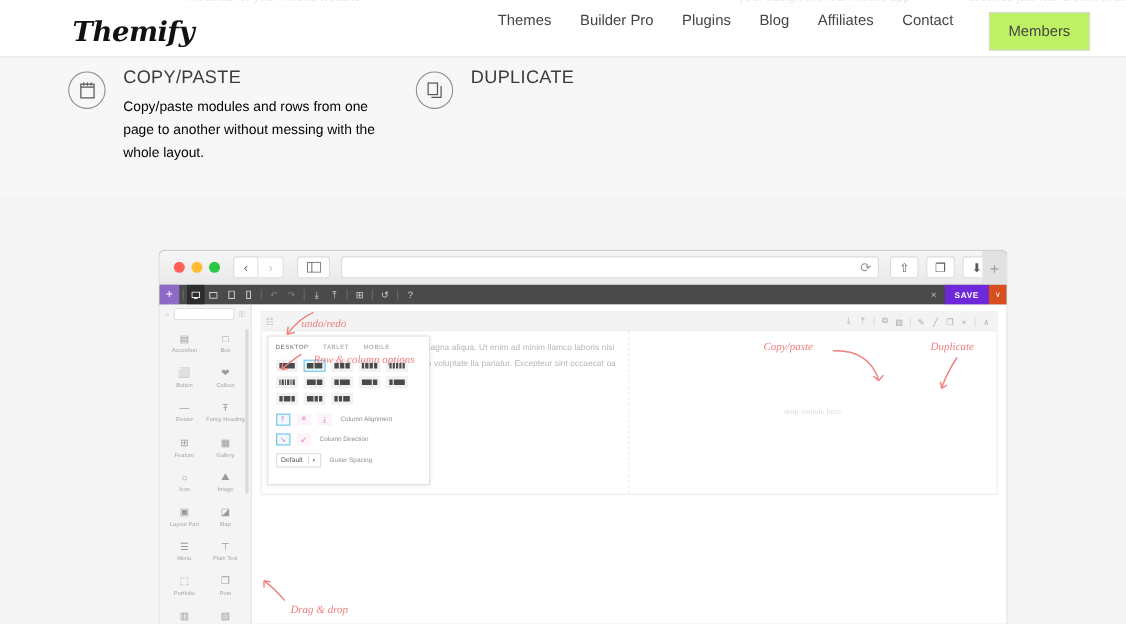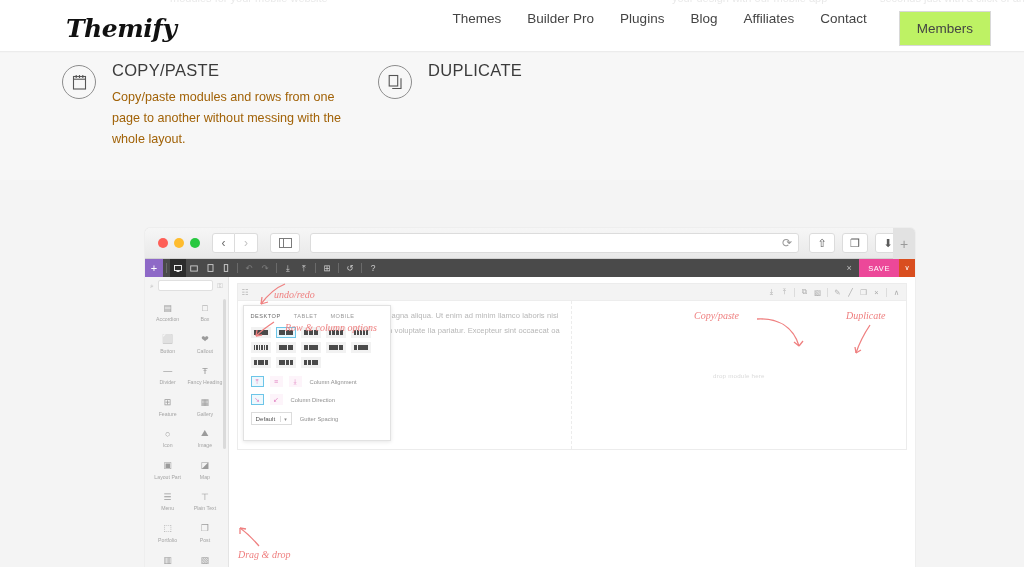--- a/index.html
+++ b/index.html
@@ -86,21 +86,21 @@
   .feat-title {
     font-size: 16.5px;
     color: #3b3b3b;
     letter-spacing: 0.3px;
     margin-bottom: 7px;
     font-weight: normal;
   }
   .feat-desc {
     font-size: 12.6px;
     line-height: 21px;
-    color: #a16207;
+    color: #000000;
   }
 
   
   .mockup {
     position: absolute;
     left: 145px; top: 228px;
     width: 770px; height: 339px;
     background: #ffffff;
     box-shadow: 0 0 1px rgba(0,0,0,0.25);
     overflow: hidden;
@@ -183,21 +183,21 @@
   }
   .bb-ico.active { background: #2c2c2c; color: #fff; }
   .bb-ico.dim { color: #7c7c7c; }
   .bb-sep { width: 1px; height: 10px; background: #6a6a6a; margin: 0 3px; }
   .bb-right { margin-left: auto; display: flex; align-items: center; height: 18px; }
   .bb-close {
     width: 20px; height: 18px; display: flex; align-items: center; justify-content: center;
     color: #bdbdbd; font-size: 9px; cursor: pointer;
   }
   .save-btn {
-    background: #ec4899; color: #fff; font-size: 7.5px; font-weight: normal;
+    background: #6d28d9; color: #fff; font-size: 7.5px; font-weight: bold;
     letter-spacing: 0.6px;
     height: 18px; padding: 0 9px; display: flex; align-items: center;
     cursor: pointer;
   }
   .save-caret {
     background: #d94e1f; color: #fff; width: 16px; height: 18px;
     display: flex; align-items: center; justify-content: center;
     font-size: 7px; cursor: pointer;
   }
 
@@ -725,13 +725,13 @@
 <div class="anno" style="left:846px; top:310px;">Duplicate</div>
 <svg class="anno-svg" style="left:848px; top:320px;" width="30" height="38">
   <path d="M22 5 C16 14, 11 24, 8 33" stroke="#ef8080" stroke-width="1.3" fill="none"></path>
   <path d="M8 33 l5 -3 M8 33 l-1 -6" stroke="#ef8080" stroke-width="1.3" fill="none"></path>
 </svg>
 
 <svg class="anno-svg" style="left:235px; top:525px;" width="35" height="28">
   <path d="M5 3 C12 8, 18 14, 24 21" stroke="#ef8080" stroke-width="1.3" fill="none"></path>
   <path d="M5 3 l6 1 M5 3 l0 6" stroke="#ef8080" stroke-width="1.3" fill="none"></path>
 </svg>
-<div class="anno" style="left:238px; top:549px;text-align:center;">Drag &amp; drop</div>
+<div class="anno" style="left:264px; top:549px;text-align:center;">Drag &amp; drop</div>
 
 </body></html>

